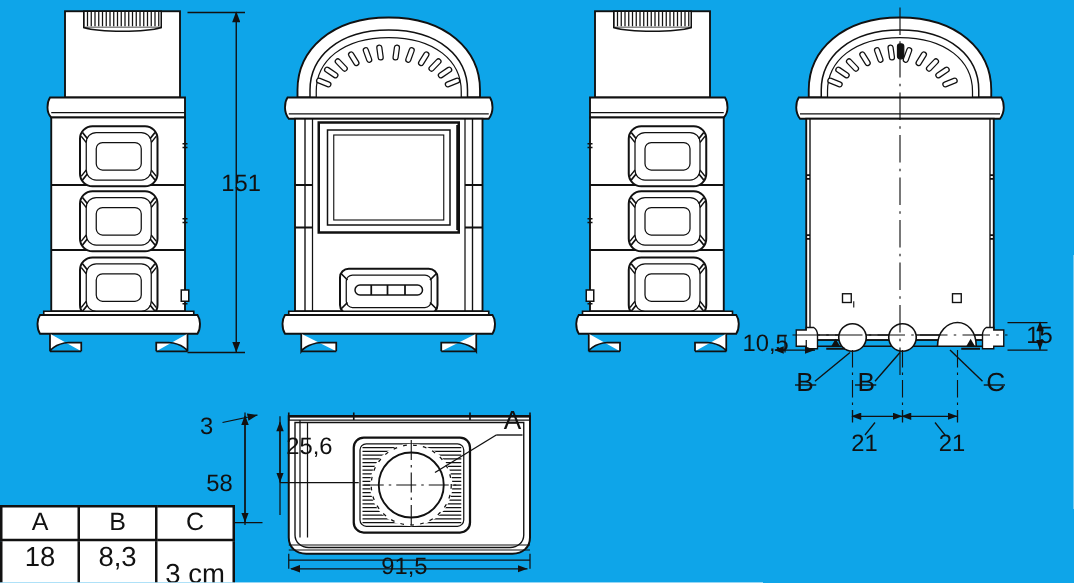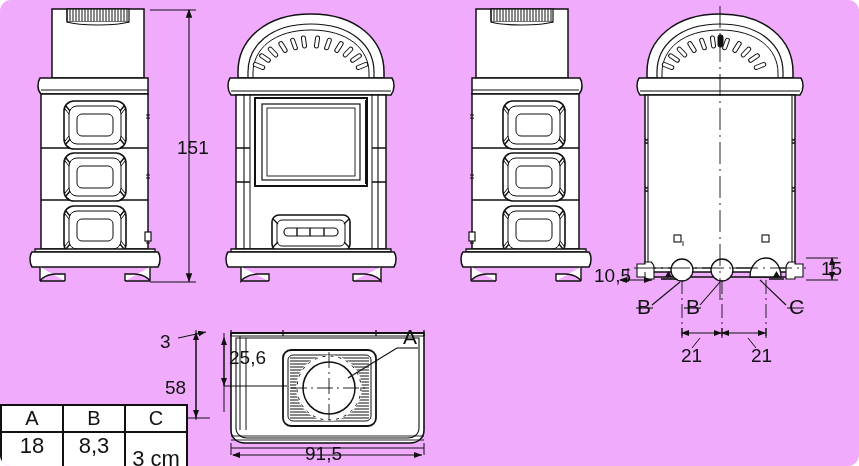--- a/index.html
+++ b/index.html
@@ -6,23 +6,22 @@
   * { box-sizing: border-box; }
   html, body {
     margin: 0; padding: 0;
     background: #ffffff;
     font-family: "Liberation Sans", sans-serif;
   }
   #sheet {
     position: relative;
     width: 859px;
     height: 466px;
-    background: #f0abfc;
+    background: #0ea5e9;
     overflow: hidden;
-    border-radius: 11px;
   }
   #drawing {
     position: absolute;
     left: 0; top: 0;
     width: 859px;
     height: 466px;
   }
   .legend-wrap {
     position: absolute;
     left: 0px;

